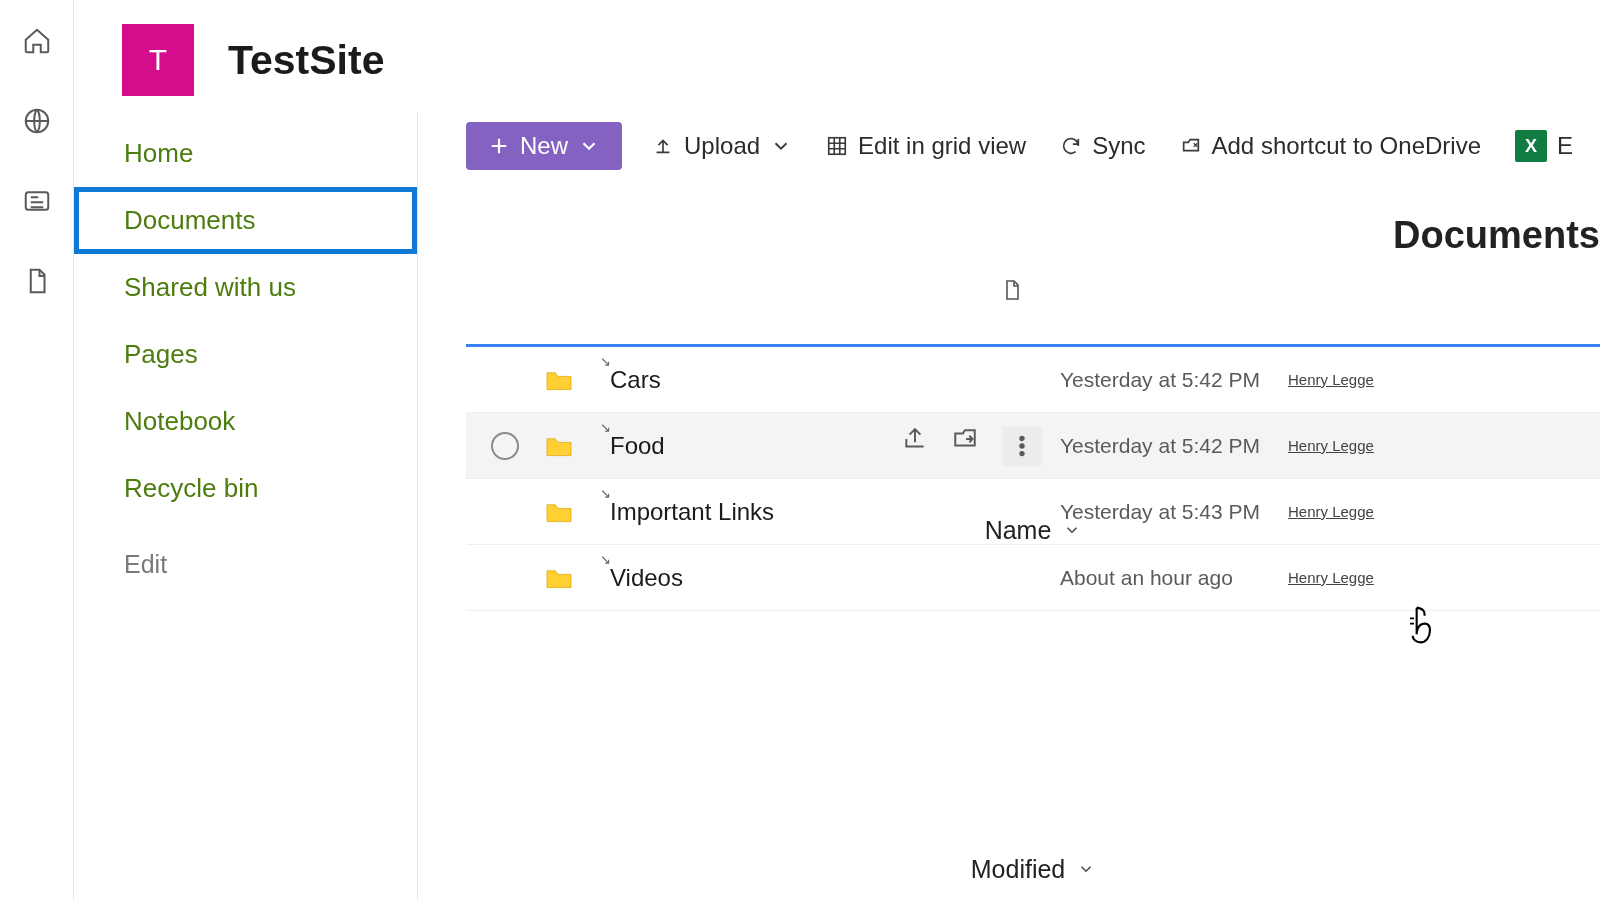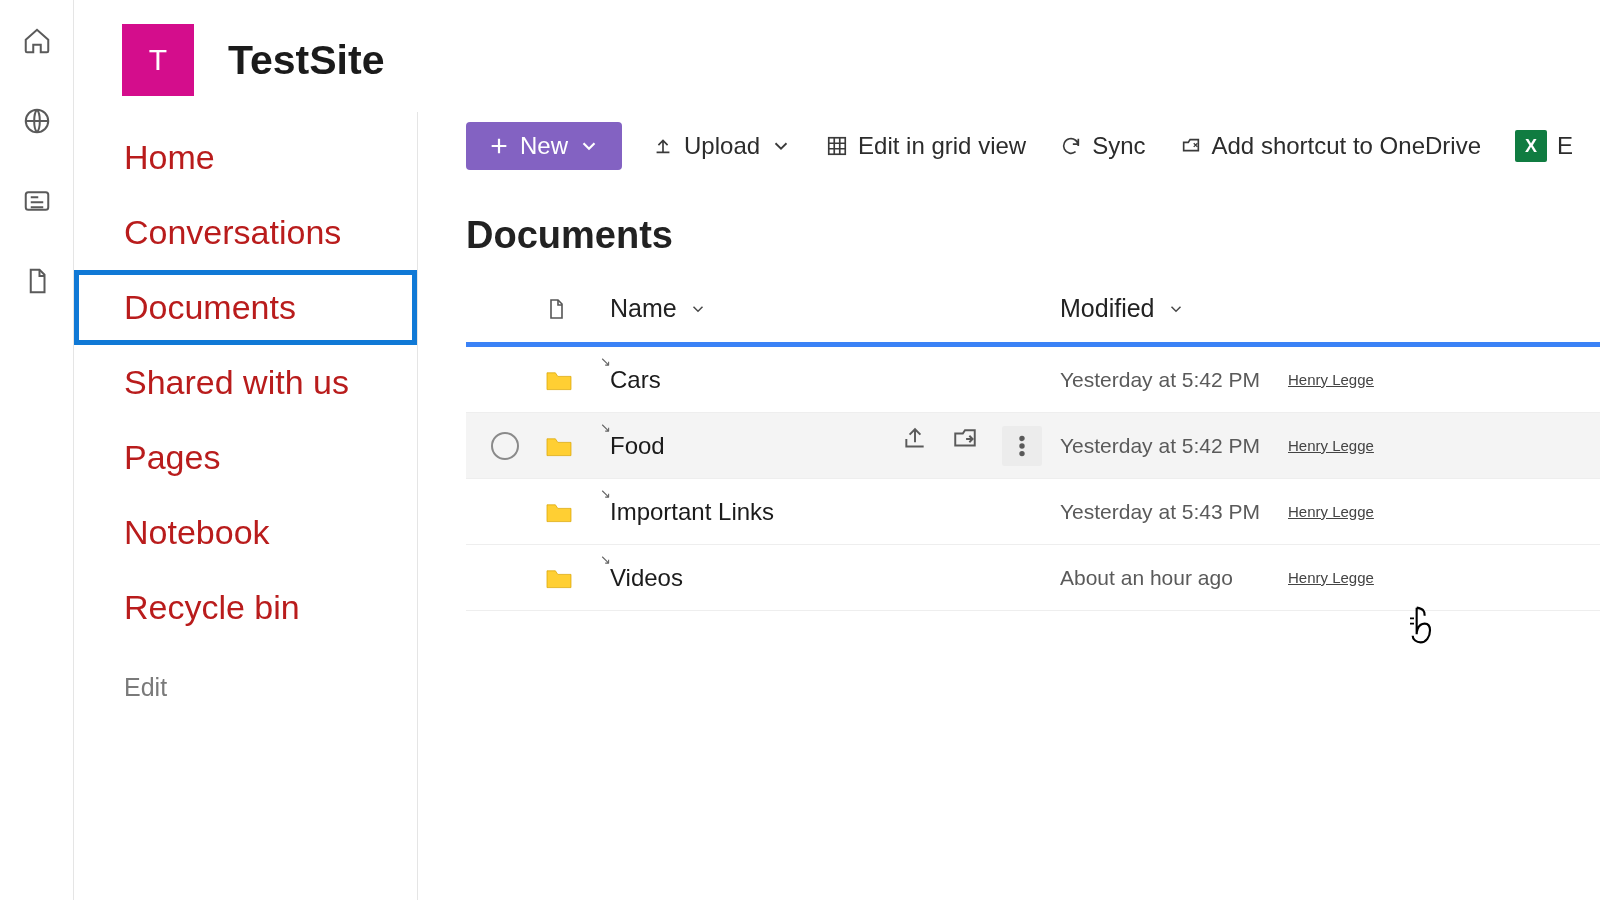--- a/index.html
+++ b/index.html
@@ -36,21 +36,21 @@
 
   
   .left-nav {
     width: 344px; flex:0 0 344px;
     border-right: 1px solid #e5e5e5;
     padding: 8px 0 0 0;
     position:relative;
   }
   .nav-item {
     padding: 18px 0 18px 50px;
-    font-size: 34px; color:#b91c1c;
+    font-size: 26px; color:#4d7c0f;
     cursor:pointer;
     position:relative;
   }
   .nav-item.selected {
     outline: 5px solid #1079d6;
     outline-offset: -5px;
     border-left: 5px solid #6b2fa0;
     padding-left:45px;
   }
   .nav-edit {
@@ -78,21 +78,21 @@
     width:32px; height:32px; background:#107c41; color:#fff;
     display:flex; align-items:center; justify-content:center;
     font-weight:700; font-size:18px; border-radius:2px;
   }
 
   
   .lib-title { font-size:38px; font-weight:600; padding: 30px 0 18px 0; color:#222; }
 
   
   .doc-table { width:100%; }
-  .thead { display:flex; align-items:center; height:72px; border-bottom:5px solid #3b82f6; color:#222; font-size:25px; }
+  .thead { display:flex; align-items:center; height:72px; border-bottom:3px solid #3b82f6; color:#222; font-size:25px;flex-direction:column; }
   .col-sel { width:78px; }
   .col-type { width:66px; display:flex; align-items:center; justify-content:flex-start; }
   .col-name { flex: 0 0 450px; display:flex; align-items:center; gap:12px; cursor:pointer; }
   .col-mod  { flex: 0 0 228px; display:flex; align-items:center; gap:12px; cursor:pointer; }
   .col-modby{ flex: 1 1 auto; display:flex; align-items:center; gap:12px; cursor:pointer; }
 
   .row { display:flex; align-items:center; height:66px; border-bottom:1px solid #eee; font-size:24px; position:relative; }
   .row .col-sel { display:flex; justify-content:center; }
   .row.hovered { background:#f4f4f4; }
   .sel-circle { width:28px; height:28px; border:2px solid #8a8a8a; border-radius:50%; }
@@ -110,21 +110,21 @@
   .cursor {
     position:absolute; pointer-events:none;
     font-size:38px; color:#000;
     transform: translate(-8px,-4px);
     left: 996px; top: 497px;
   }
 
   
   svg { overflow:visible; }
   .lib-title, .doc-table { padding-left:0; }
-  .content { padding-left: 0; }
+  .content { padding-left: 0; text-align: right; }
 
   .toolbar, .lib-title, .doc-table { margin-left: 0; }
   .content > .toolbar, .content > .lib-title, .content > .doc-table { margin-left: 0; }
   .content { padding-left: 48px; }
   .toolbar { padding-left: 0; }
   .lib-title { padding-left: 0; }
 </style>
 </head>
 <body>
 
@@ -160,21 +160,20 @@
     <div class="site-logo">
       <span>T</span>
     </div>
     <div class="site-name">TestSite</div>
   </div>
 
   <div class="body-row">
 
     <nav class="left-nav">
       <div class="nav-item"><span>Home</span></div>
-      <div class="nav-item"><span>Conversations</span></div>
       <div class="nav-item selected"><span>Documents</span></div>
       <div class="nav-item"><span>Shared with us</span></div>
       <div class="nav-item"><span>Pages</span></div>
       <div class="nav-item"><span>Notebook</span></div>
       <div class="nav-item"><span>Recycle bin</span></div>
       <div class="nav-edit"><span>Edit</span></div>
     </nav>
 
     <div class="content" style="position:relative;">
 

